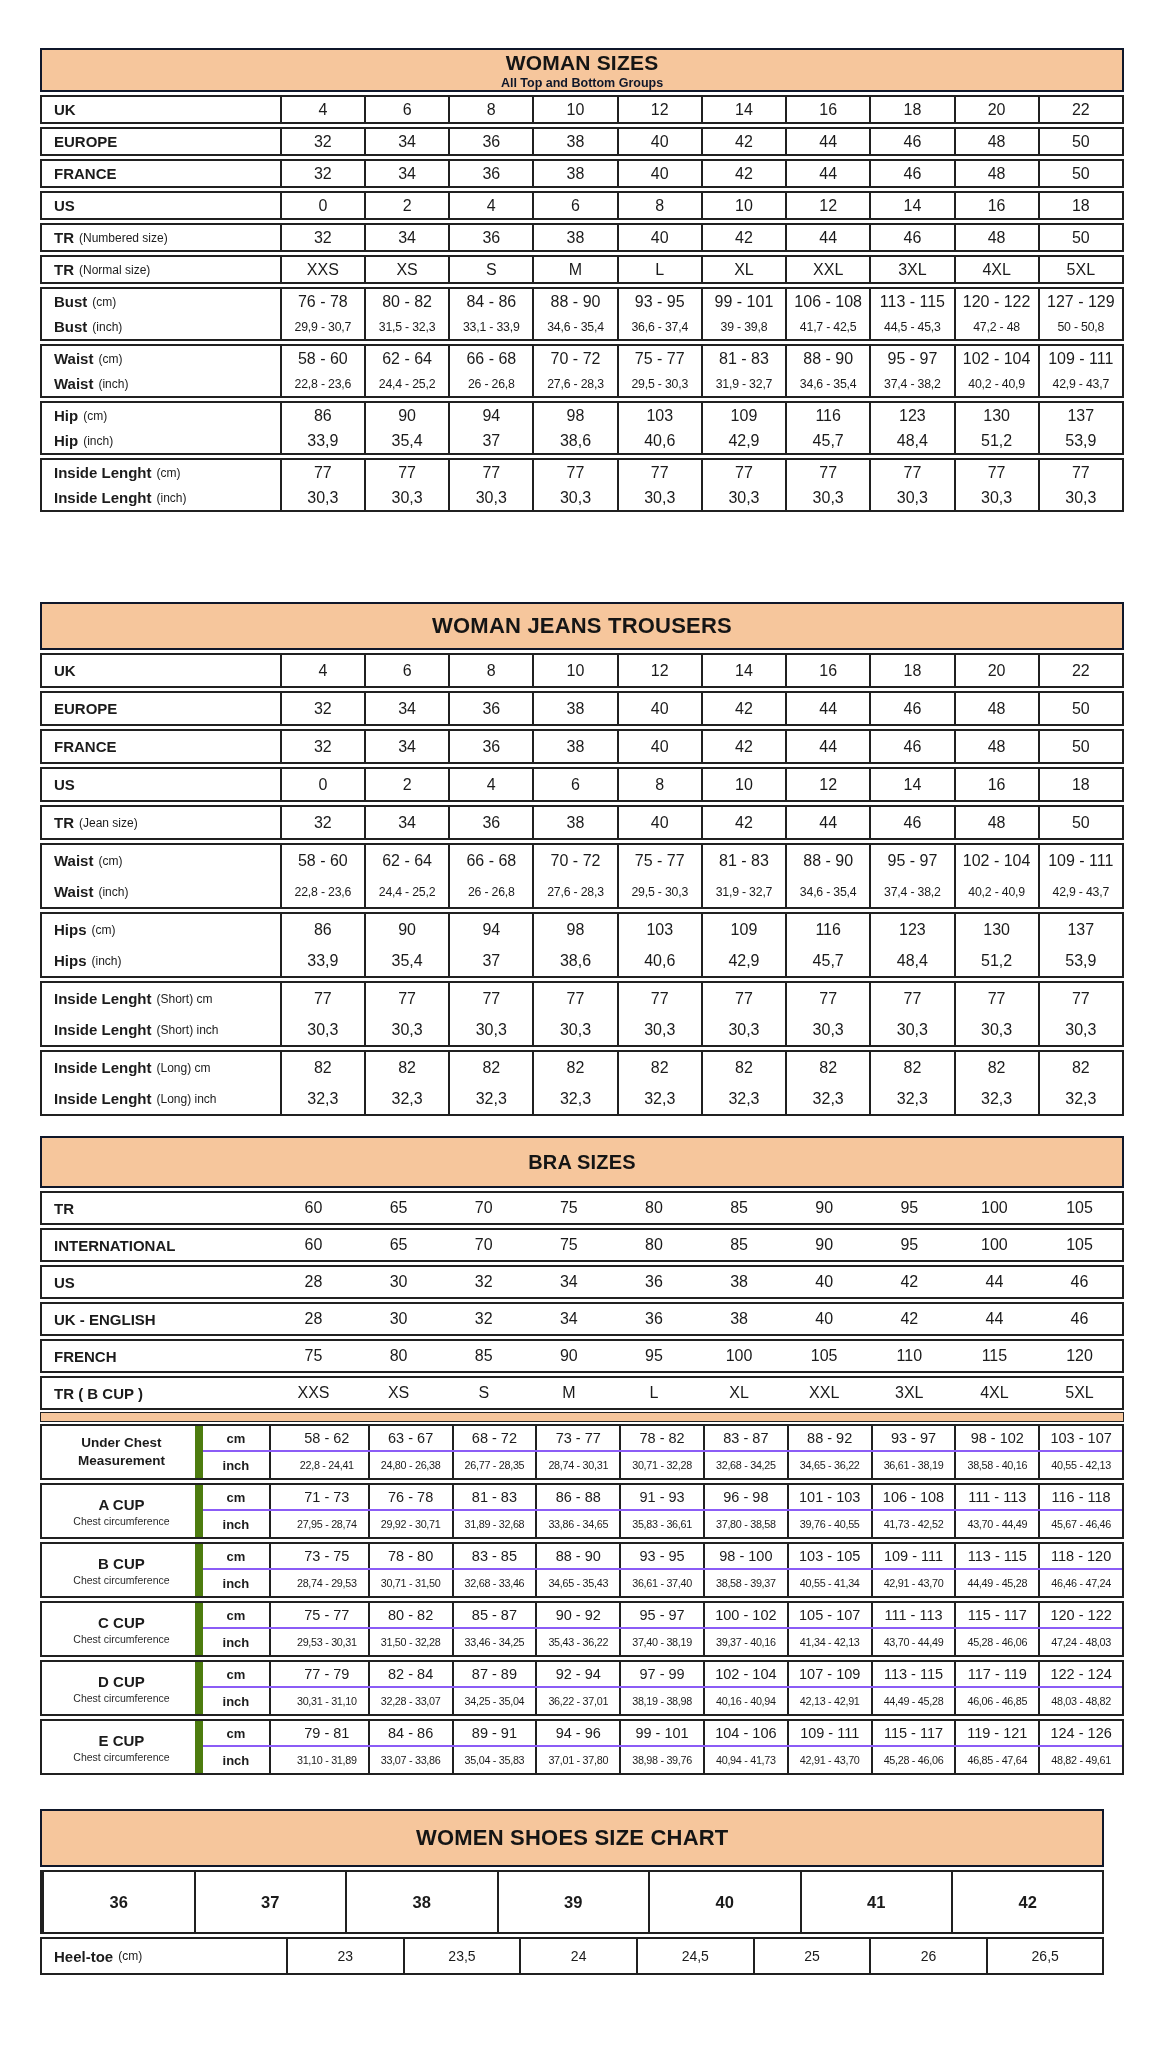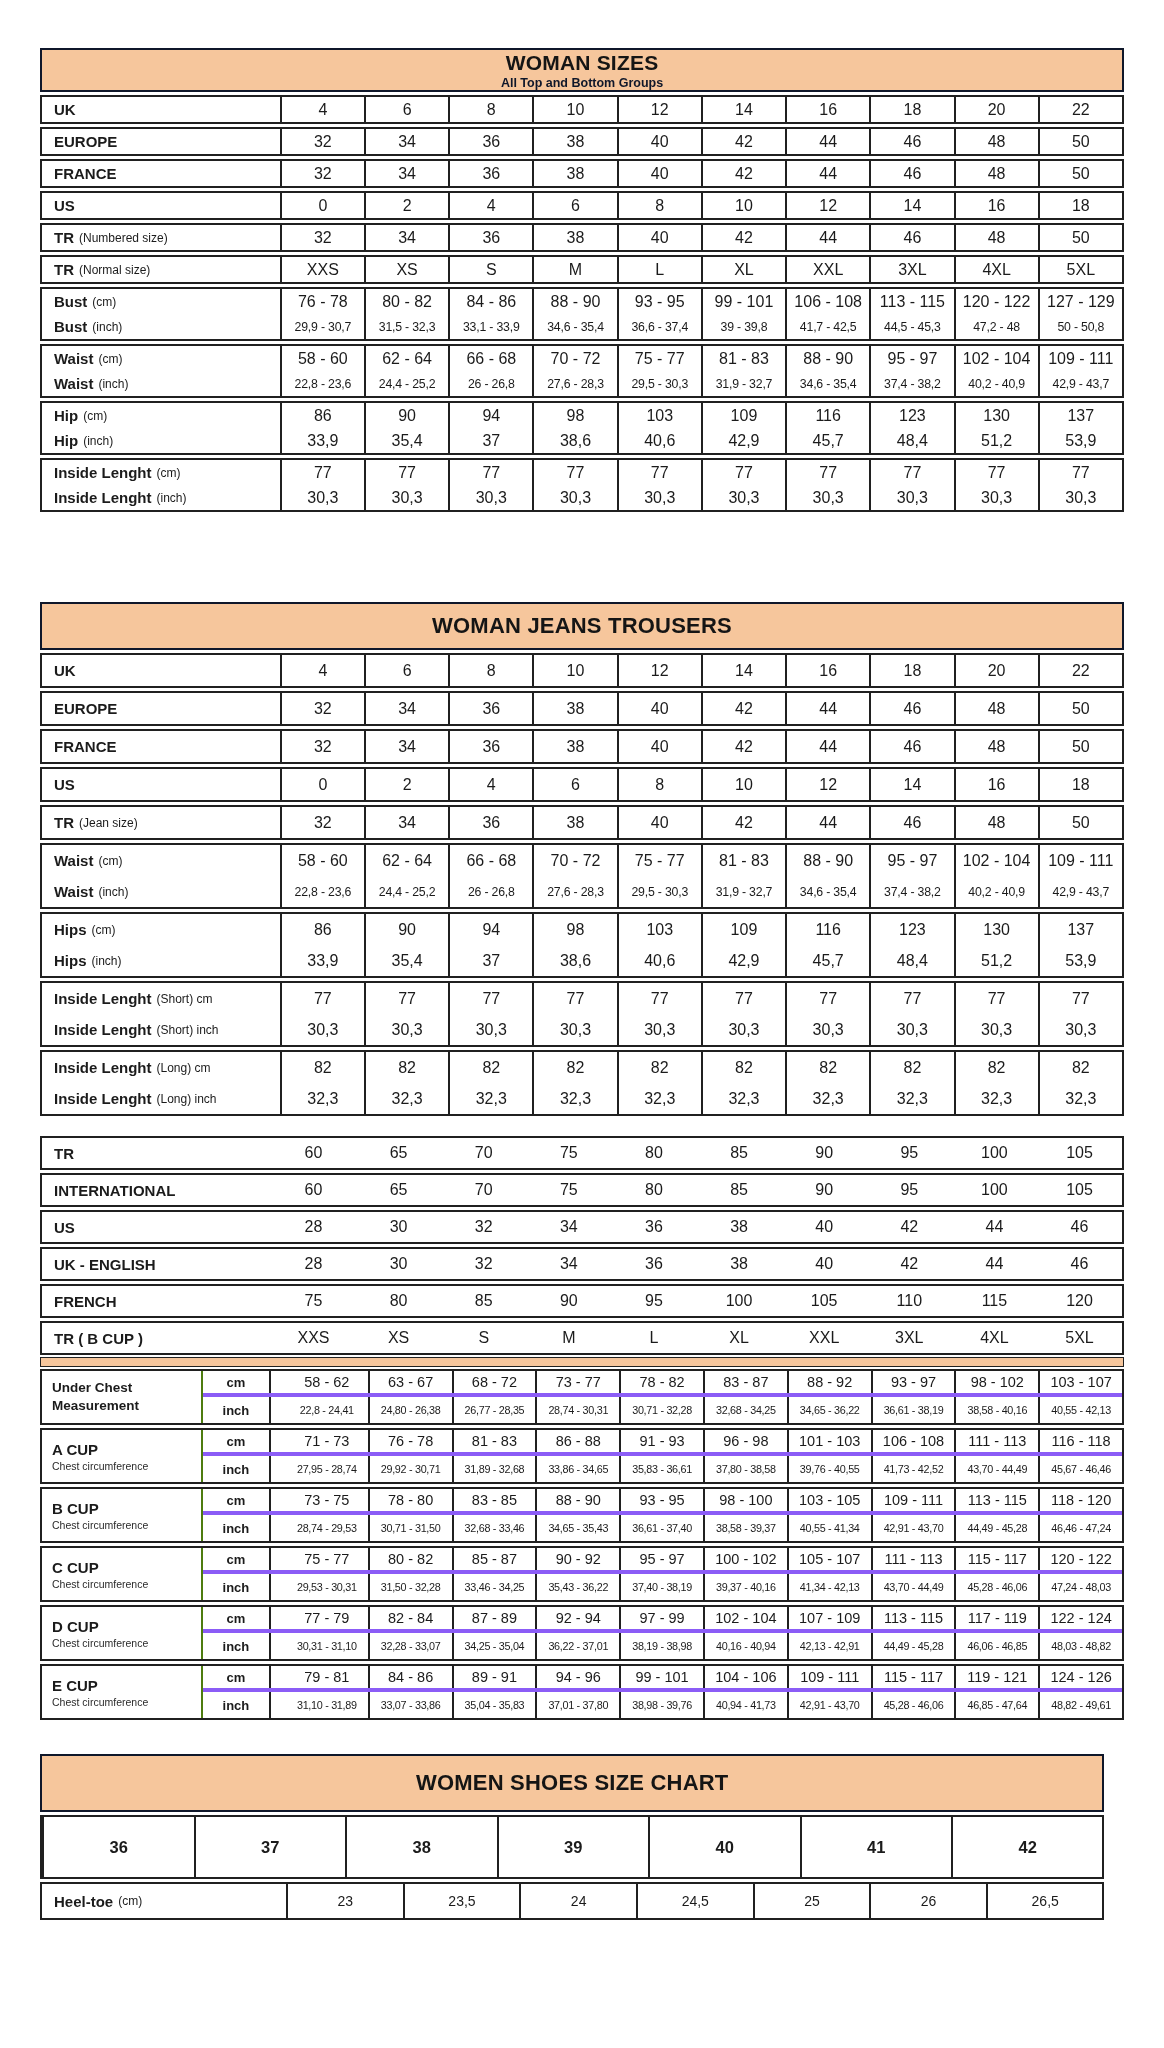--- a/index.html
+++ b/index.html
@@ -54,29 +54,29 @@
   #sec-bra .lcell{width:21.2%;border-right:none;}
   #sec-bra .vcell{border-left:none;font-size:16px;}
 
   
   .orange-strip{height:10px;background:#f6c69c;border:1px solid #202020;margin-top:2px;}
 
   
   #sec-cups .band{display:flex;align-items:stretch;margin-top:3px;}
   #sec-cups .band:first-child{margin-top:2px;}
   .cuplabel{
-    width:14.9%;border-right:2px solid #4d7c0f;display:flex;flex-direction:column;
-    justify-content:center;padding-left:10px;padding-right:4px;
+    width:14.9%;border-right:8px solid #4d7c0f;display:flex;flex-direction:column;
+    justify-content:center;padding-left:10px;padding-right:4px;text-align:center;
   }
   .cupname{font-weight:bold;font-size:15px;white-space:nowrap;}
   .cupname.big{font-size:13.5px;line-height:1.3;white-space:normal;}
   .cupsub{font-size:10.5px;margin-top:2px;color:#2a2a2a;}
   .cuprows{flex:1 1 0;display:flex;flex-direction:column;}
   .crow{display:flex;height:26px;}
-  .crow.hsep{border-bottom:4px solid #8b5cf6;}
+  .crow.hsep{border-bottom:2px solid #8b5cf6;}
   .ucell{
     width:7.4%;border-right:2px solid #202020;display:flex;align-items:center;
     justify-content:center;font-weight:bold;font-size:13px;
   }
   .crow .vcell{border-left:2px solid #202020;}
   .ucell + .vcell{border-left:none;padding-left:15px;}
   .vcell.cmv{font-size:14.5px;}
   .vcell.xs{font-size:10.8px;letter-spacing:-0.3px;}
 
   
@@ -559,20 +559,23 @@
           <div class="vcell">32,3</div>
           <div class="vcell">32,3</div>
           <div class="vcell">32,3</div>
           <div class="vcell">32,3</div>
           <div class="vcell">32,3</div>
           <div class="vcell">32,3</div>
         </div>
       </div>
     </section>
   <section class="tbl" id="sec-bra">
+      <div class="thead">
+        <div class="ttitle">BRA SIZES</div>
+      </div>
       <div class="band plain">
         <div class="brow">
           <div class="lcell">
             <span>TR</span>
           </div>
           <div class="vcell">60</div>
           <div class="vcell">65</div>
           <div class="vcell">70</div>
           <div class="vcell">75</div>
           <div class="vcell">80</div>

